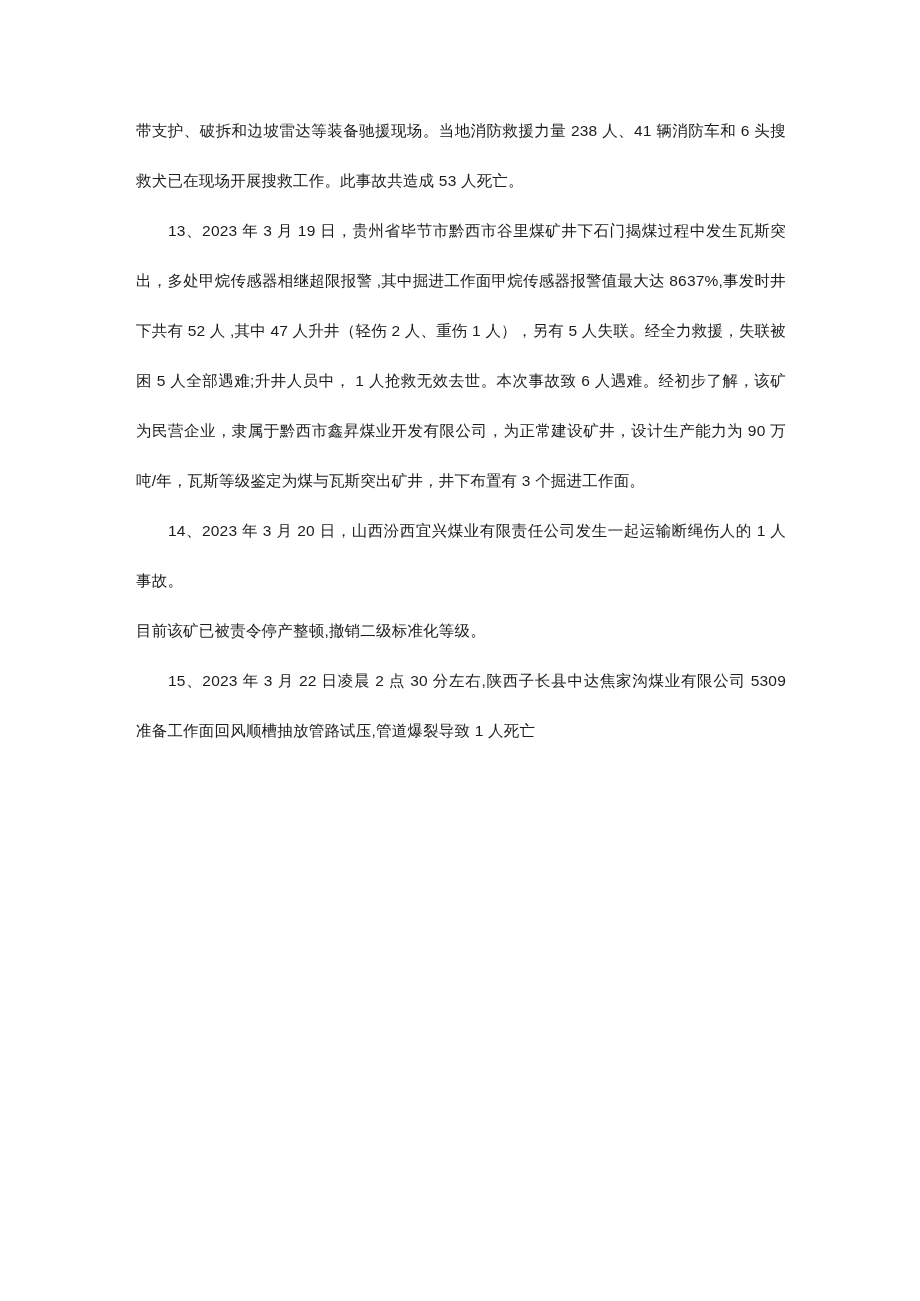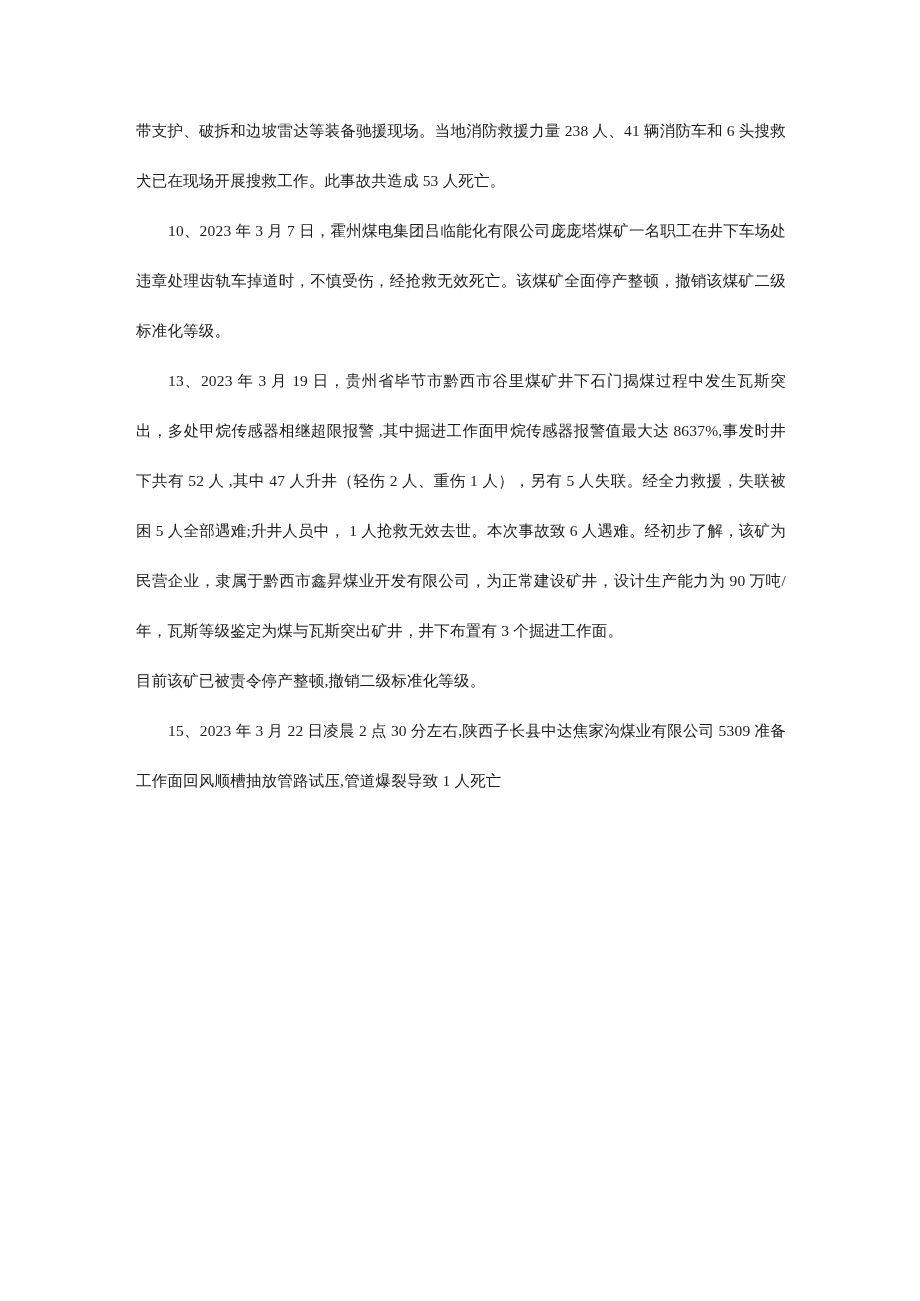--- a/index.html
+++ b/index.html
@@ -13,21 +13,20 @@
     font-family: "Liberation Sans", "DejaVu Sans", sans-serif;
     color: #1a1a1a;
     overflow: hidden;
   }
   .page {
     position: relative;
     width: 920px;
     height: 1301px;
     background: #ffffff;
     box-sizing: border-box;
-    font-family: Liberation Serif, serif;
   }
   .text-body {
     position: absolute;
     left: 136px;
     top: 106px;
     width: 650px;
   }
   .para {
     margin: 0;
     padding: 0;
@@ -48,25 +47,25 @@
 </style>
 </head>
 <body>
 
 <div class="page">
   <div class="text-body">
 
     <p class="para flush">带支护、破拆和边坡雷达等装备驰援现场。当地消防救援力量 238 人、41 辆消防车和 6 头搜救犬已在现场开展搜救工作。此事故共造成 53 人死亡。</p>
 
 
-    <p class="para indent">10、2023 年 3 月 7 日，霍州煤电集团吕临能化有限公司庞庞塔煤矿一名职工在井下车场处违章处理齿轨车掉道时，不慎受伤，经抢救无效死亡。该煤矿全面停产整顿，撤销该煤矿二级标准化等级。</p>
 
 
 
     <p class="para indent">13、2023 年 3 月 19 日，贵州省毕节市黔西市谷里煤矿井下石门揭煤过程中发生瓦斯突出，多处甲烷传感器相继超限报警 ,其中掘进工作面甲烷传感器报警值最大达 8637%,事发时井下共有 52 人 ,其中 47 人升井（轻伤 2 人、重伤 1 人），另有 5 人失联。经全力救援，失联被困 5 人全部遇难;升井人员中， 1 人抢救无效去世。本次事故致 6 人遇难。经初步了解，该矿为民营企业，隶属于黔西市鑫昇煤业开发有限公司，为正常建设矿井，设计生产能力为 90 万吨/年，瓦斯等级鉴定为煤与瓦斯突出矿井，井下布置有 3 个掘进工作面。</p>
 
+    <p class="para indent">14、2023 年 3 月 20 日，山西汾西宜兴煤业有限责任公司发生一起运输断绳伤人的 1 人事故。</p>
 
     <p class="para flush">目前该矿已被责令停产整顿,撤销二级标准化等级。</p>
 
     <p class="para indent">15、2023 年 3 月 22 日凌晨 2 点 30 分左右,陕西子长县中达焦家沟煤业有限公司 5309 准备工作面回风顺槽抽放管路试压,管道爆裂导致 1 人死亡</p>
 
   </div>
 </div>
 
 </body></html>

